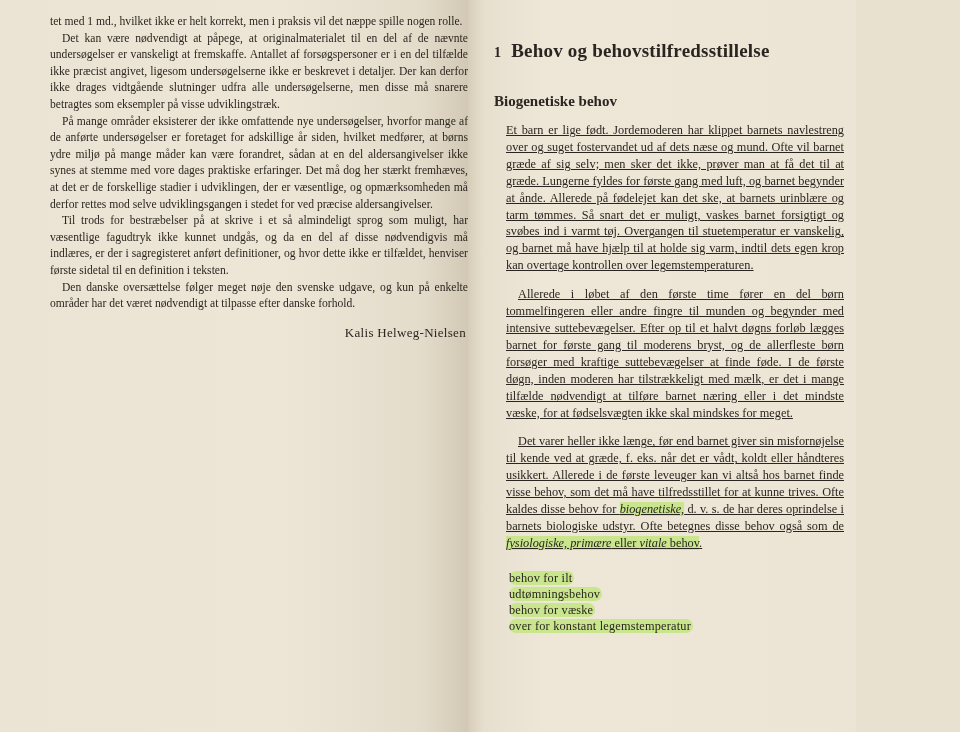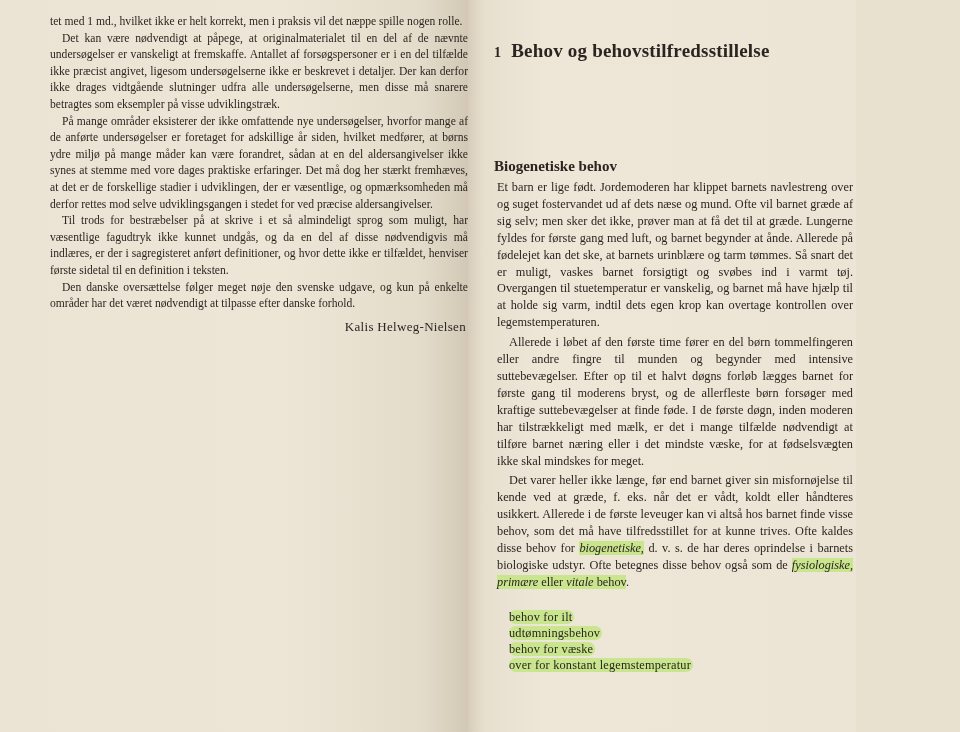--- a/index.html
+++ b/index.html
@@ -32,35 +32,35 @@
   .left-text {
     width: 418px;
     font-size: 11.6px; line-height: 16.6px;
     text-align: justify;
     color: #2b2620;
   }
   .left-text p { margin: 0; text-indent: 12px; }
   .left-text p.noindent { text-indent: 0; }
   .signature {
     text-align: right; font-size: 13px; letter-spacing: 0.3px;
-    margin-top: 6px; padding-right: 2px;
+    margin-top: 12px; padding-right: 2px;
   }
   .chapter-title {
     font-size: 19px; margin: 10px 0 0 0; letter-spacing: 0.2px; color: #2a2520;
   }
   .chapter-num { font-size: 14px; margin-right: 10px; }
   .section-title {
-    font-size: 15px; margin: 96px 0 4px 0; color: #2a2520;
+    font-size: 15px; margin: 31px 0 4px 0; color: #2a2520;
   }
   .right-text {
     width: 362px;
     font-size: 12.3px; line-height: 16.9px;
     text-align: justify;
   }
-  .right-text p { margin: 3px; text-indent: 12px; }
+  .right-text p { margin: 12px; text-indent: 12px; text-decoration: underline; }
   .right-text p.noindent { text-indent: 0; }
   .hl { background: #c9e58d; }
   .it { font-style: italic; }
   .needs-list { list-style: none; margin: 18px 0 0 15px; padding: 0; font-size: 12.3px; line-height: 16px; letter-spacing: 0.2px; }
   .needs-list li span { background: #c9e58d; padding-right: 2px; border-radius: 7px; }
 </style>
 </head>
 <body>
 
 <div class="spread">

